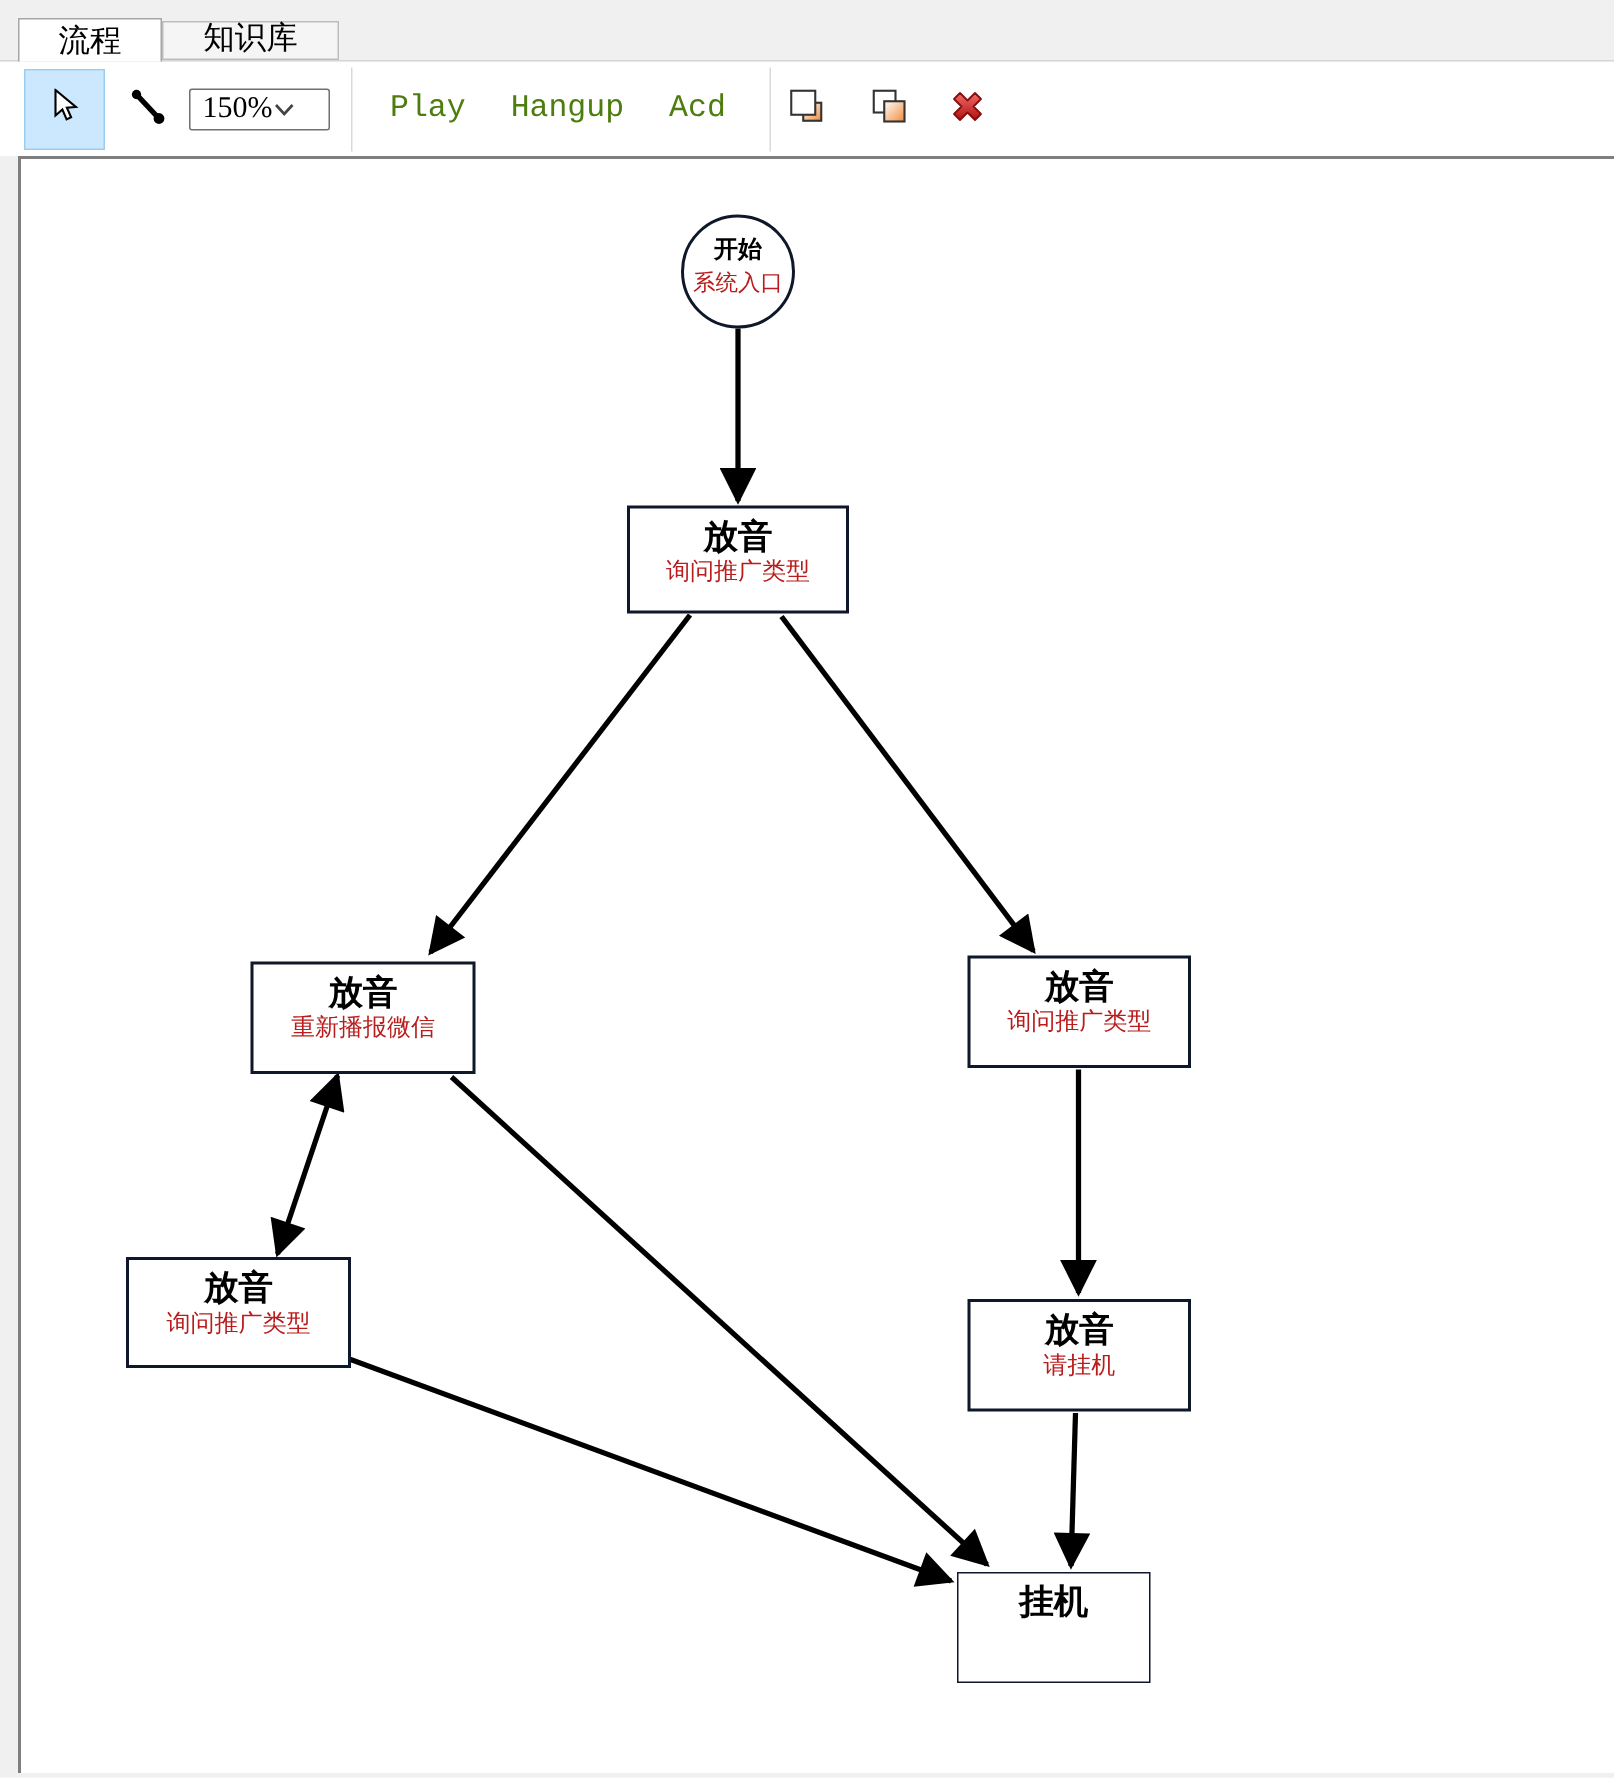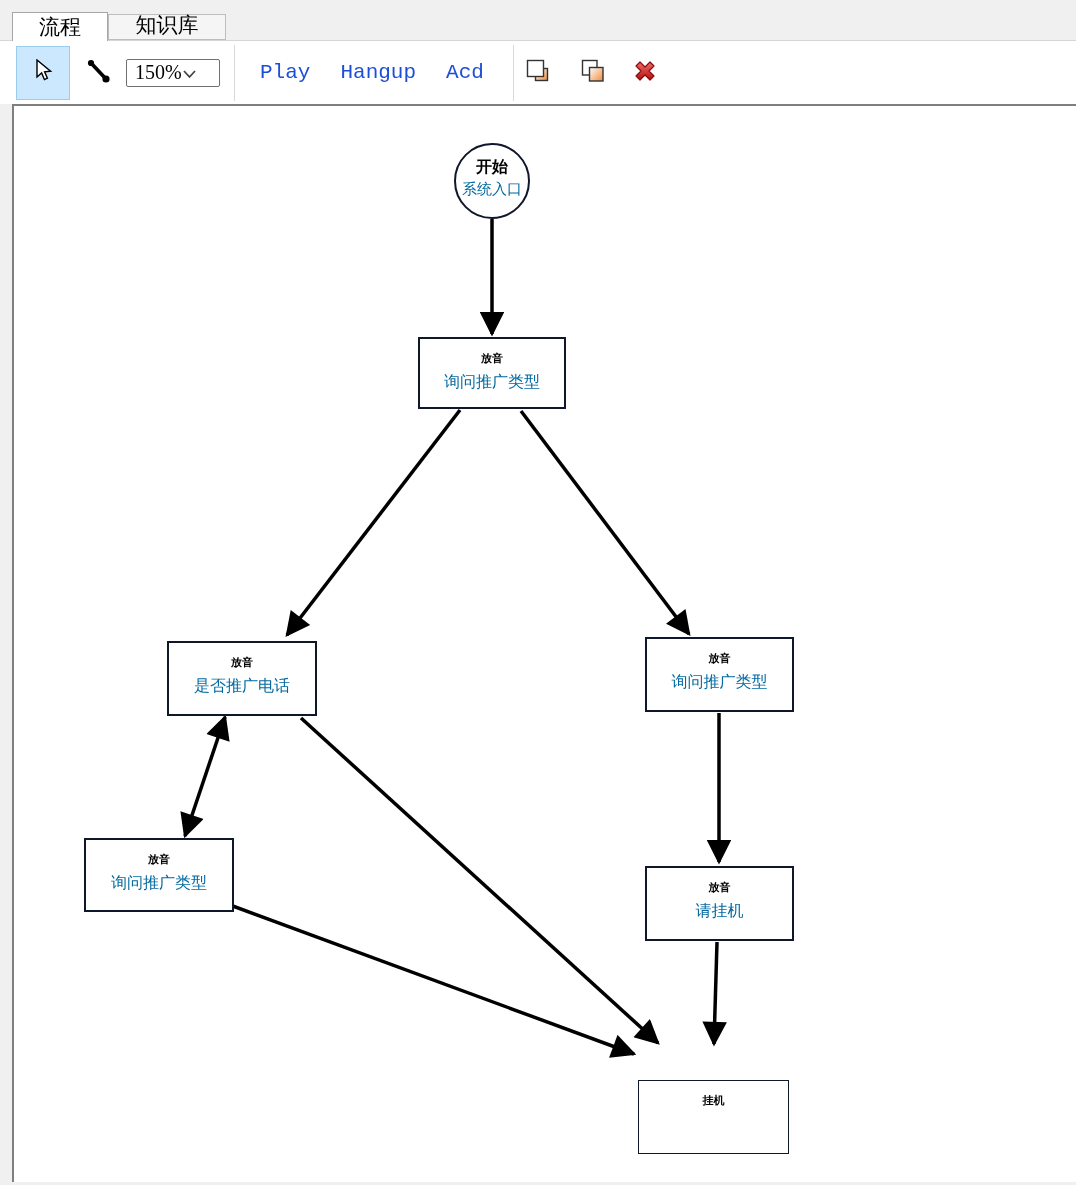--- a/index.html
+++ b/index.html
@@ -65,21 +65,21 @@
     font-size:20px;color:#000;cursor:default;
   }
   .zoom-select .zv{flex:1;}
   .tb-sep{
     width:1px;height:56px;background:#d9d9d9;
     margin:0 10px 0 14px;flex:none;
   }
   .txt-btn{
     background:transparent;border:none;
     font-family:"Liberation Mono","DejaVu Sans Mono",monospace;
-    font-size:21px;color:#1d4ed8;
+    font-size:21px;color:#4d7c0f;
     padding:0 15px;height:40px;cursor:default;
   }
   .icon-btn{
     width:30px;height:30px;margin-right:12px;
     background:transparent;border:none;padding:0;
     display:flex;align-items:center;justify-content:center;cursor:default;
   }
   
   .canvas{
     position:absolute;left:12px;top:104px;
@@ -88,37 +88,37 @@
     border-left:2px solid #7f7f7f;
     border-top:2px solid #7f7f7f;
   }
   .edges{position:absolute;left:0;top:0;}
   .node{
     position:absolute;box-sizing:border-box;
     background:#fff;border:2px solid #0f172a;
     text-align:center;
     font-family:"Liberation Serif","DejaVu Serif",serif;
   }
-  .node .t{font-weight:bold;font-size:11px;line-height:24px;margin-top:7px;color:#000;}
-  .node .s{font-size:16px;line-height:24px;color:#0369a1;}
+  .node .t{font-weight:bold;font-size:23px;line-height:24px;margin-top:7px;color:#000;}
+  .node .s{font-size:16px;line-height:24px;color:#b91c1c;}
   .node.circle{
     border-radius:50%;
     width:76px;height:76px;
   }
   .node.circle .t{margin-top:11px;line-height:22px;font-size:16px;}
   .node.circle .s{line-height:22px;font-size:15px;white-space:nowrap;}
   .node.thin{border-width:1px;}
   
   .n-start{left:440px;top:37px;}
   .n-check{left:404px;top:231px;width:148px;height:72px;}
   .n-nonpromo{left:153px;top:535px;width:150px;height:75px;}
   .n-asktype{left:631px;top:531px;width:149px;height:75px;}
   .n-rebroadcast{left:70px;top:732px;width:150px;height:74px;}
   .n-pleasehangup{left:631px;top:760px;width:149px;height:75px;}
-  .n-hangup{left:624px;top:942px;width:151px;height:74px;margin-top:32px;}
+  .n-hangup{left:624px;top:942px;width:129px;height:74px;}
   .bottom-strip{
     position:absolute;left:0;top:1182px;width:1076px;height:3px;
     background:#f0f0f0;
   }
 </style>
 </head>
 <body>
 
 <div class="tabbar">
   <div class="tabbar-line"></div>
@@ -254,21 +254,21 @@
     <div class="s">系统入口</div>
   </div>
 
   <div class="node n-check">
     <div class="t">放音</div>
     <div class="s">询问推广类型</div>
   </div>
 
   <div class="node n-nonpromo">
     <div class="t">放音</div>
-    <div class="s">是否推广电话</div>
+    <div class="s">重新播报微信</div>
   </div>
 
   <div class="node n-asktype">
     <div class="t">放音</div>
     <div class="s">询问推广类型</div>
   </div>
 
   <div class="node n-rebroadcast">
     <div class="t">放音</div>
     <div class="s">询问推广类型</div>

